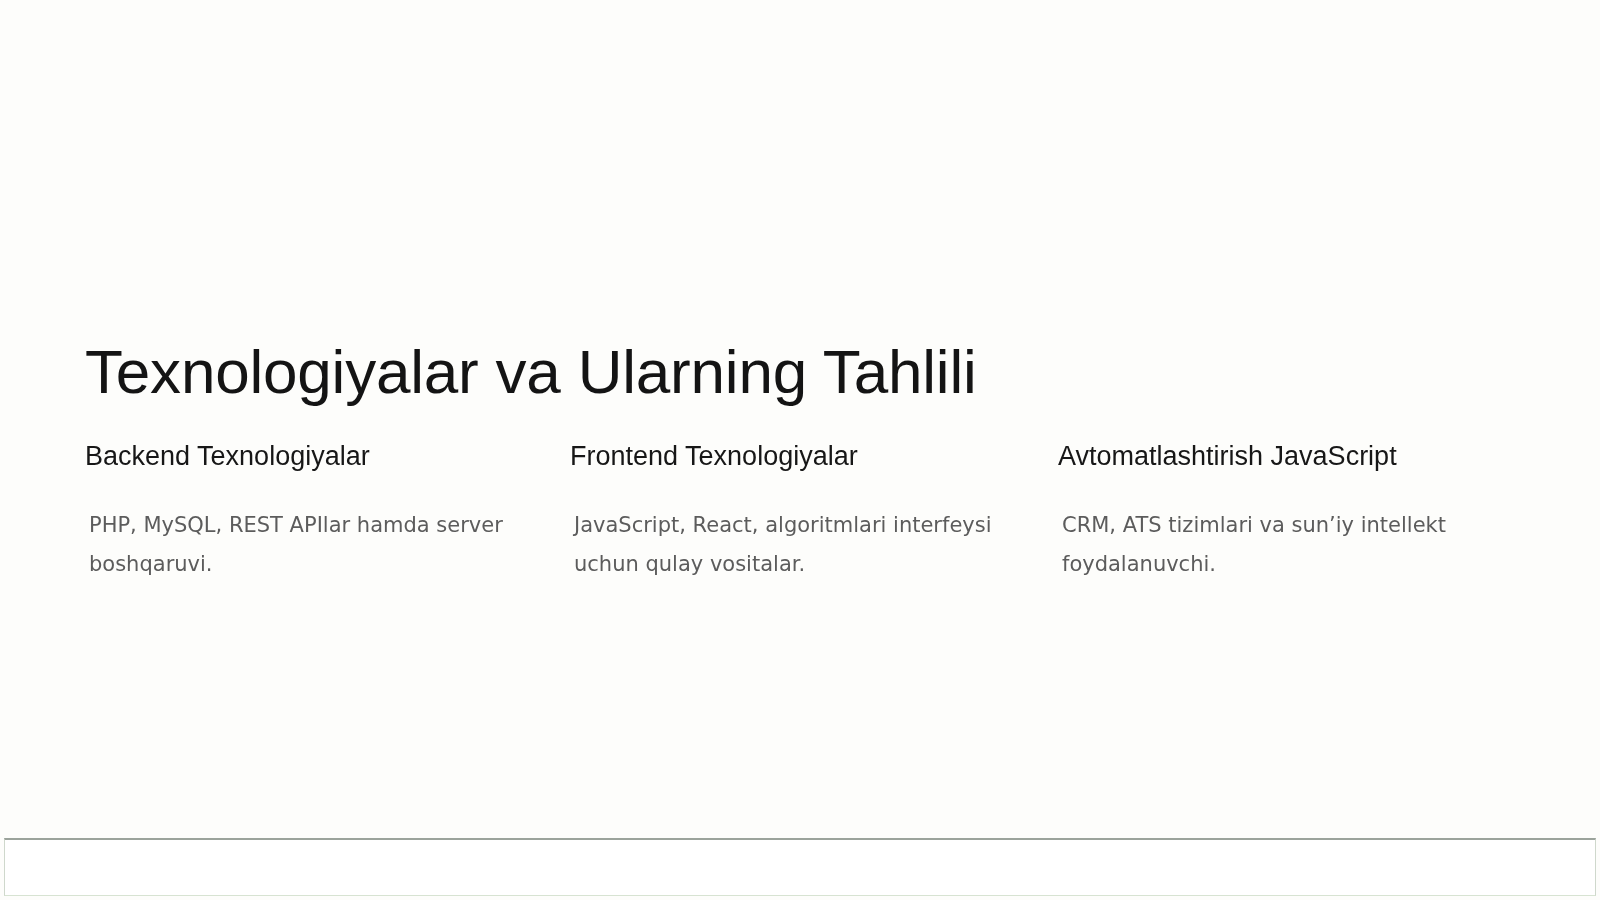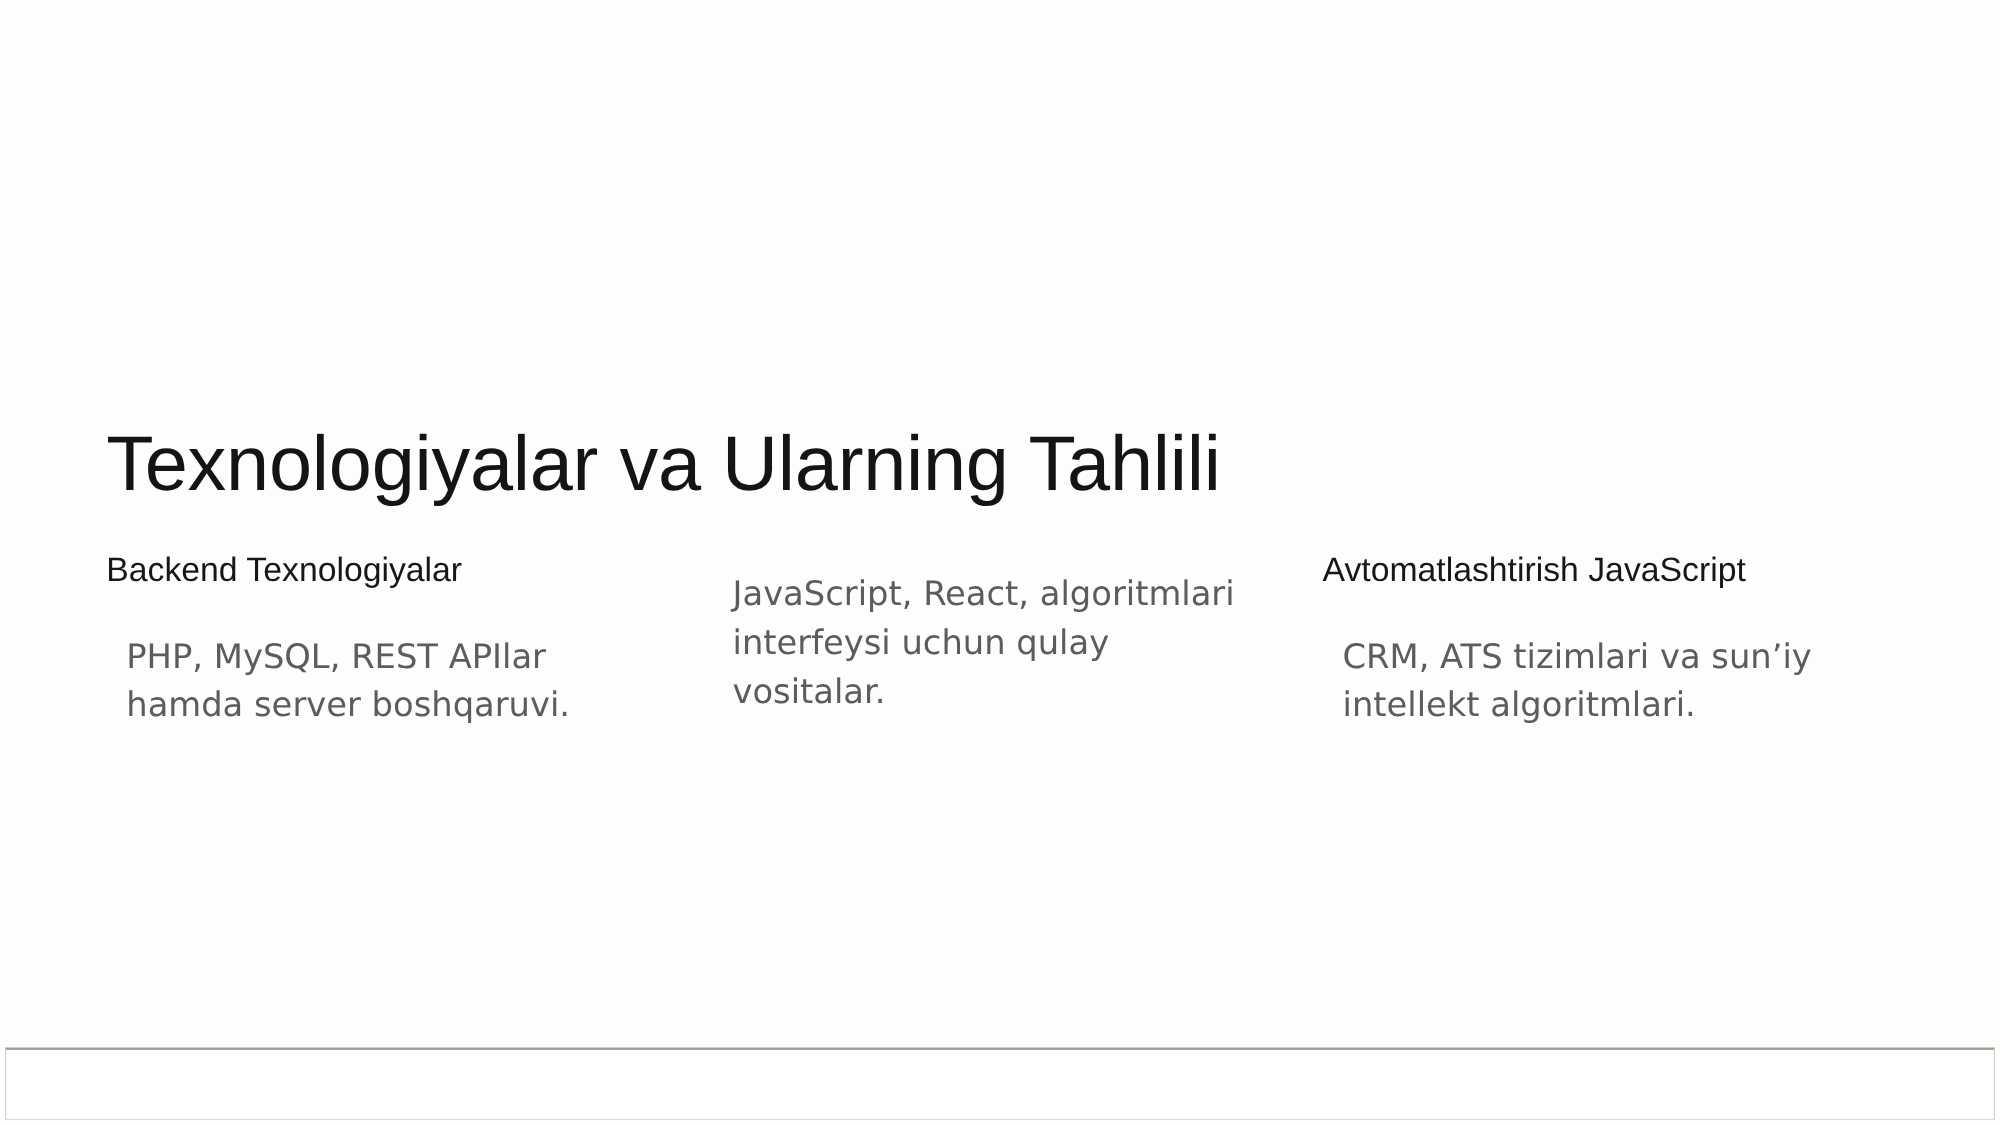--- a/index.html
+++ b/index.html
@@ -62,25 +62,25 @@
     font-size: 27px;
     font-weight: 400;
     line-height: 1.25;
     color: #171717;
     margin: 0 0 32px 0;
     white-space: nowrap;
   }
 
   .column-body {
     font-family: "DejaVu Sans", sans-serif;
-    font-size: 27px;
+    font-size: 21px;
     font-weight: 400;
     line-height: 39px;
     color: #5c5c5c;
-    margin: 16px;
+    margin: 4px;
   }
 
   
   .bottom-box {
     position: absolute;
     left: 4px;
     top: 838px;
     width: 1592px;
     height: 58px;
     box-sizing: border-box;
@@ -99,25 +99,26 @@
   <h1 class="slide-title">Texnologiyalar va Ularning Tahlili</h1>
 
   <div class="columns">
 
     <div class="column col-1">
       <div class="column-heading">Backend Texnologiyalar</div>
       <p class="column-body">PHP, MySQL, REST APIlar hamda server boshqaruvi.</p>
     </div>
 
     <div class="column col-2">
+      <div class="column-heading">Frontend Texnologiyalar</div>
       <p class="column-body">JavaScript, React, algoritmlari interfeysi uchun qulay vositalar.</p>
     </div>
 
     <div class="column col-3">
       <div class="column-heading">Avtomatlashtirish JavaScript</div>
-      <p class="column-body">CRM, ATS tizimlari va sun’iy intellekt algoritmlari.</p>
+      <p class="column-body">CRM, ATS tizimlari va sun’iy intellekt foydalanuvchi.</p>
     </div>
 
   </div>
 
   <div class="bottom-box"></div>
 
 </div>
 
 </body></html>

